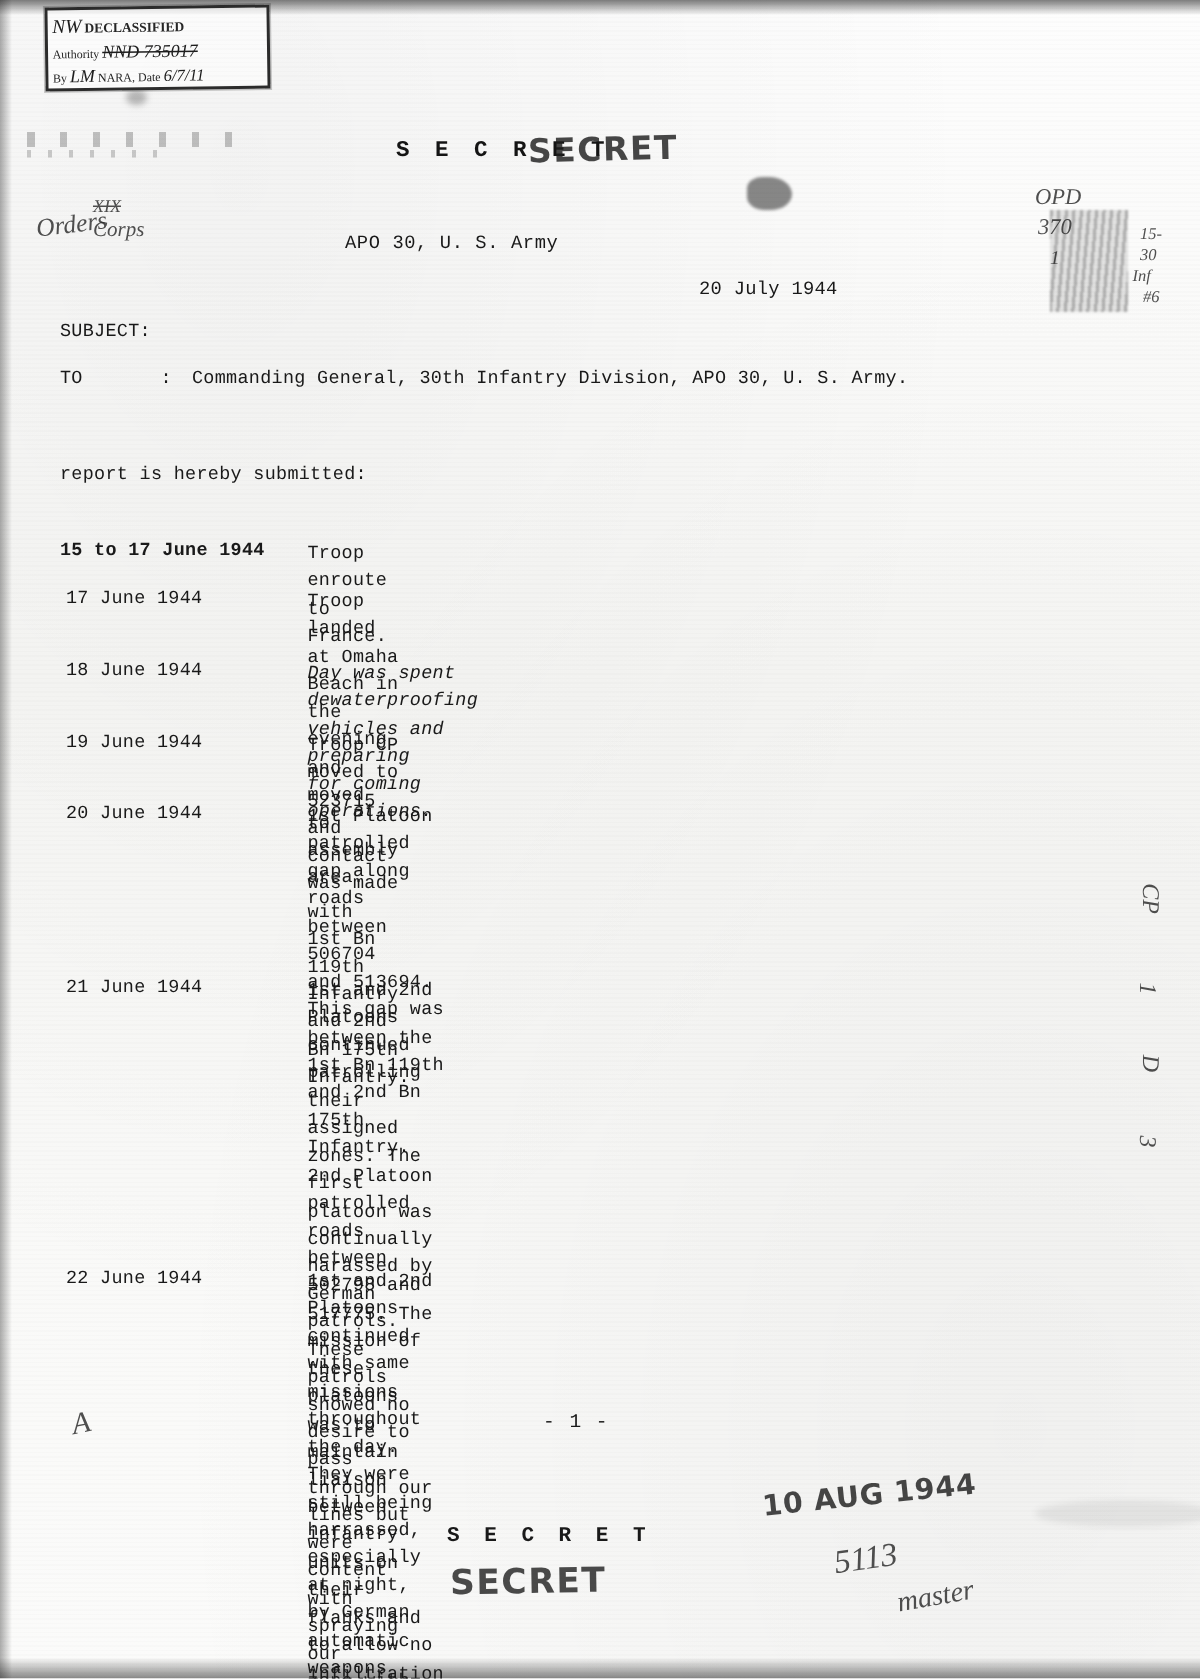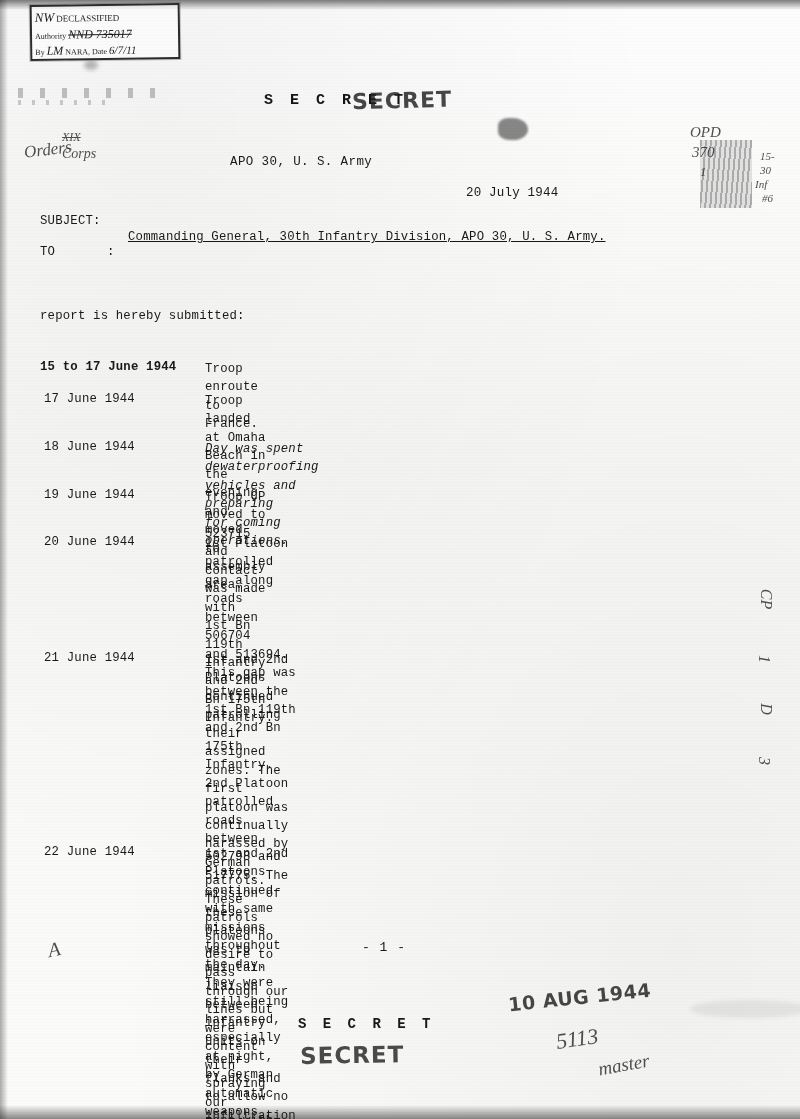--- a/index.html
+++ b/index.html
@@ -137,21 +137,21 @@
   .date-line {
     position: absolute;
     left: 466px;
     top: 186px;
     font-size: 12.5px;
   }
   .subject-label { position: absolute; left: 40px; top: 214px; }
   .subject-text  { position: absolute; left: 128px; top: 214px; }
   .to-label      { position: absolute; left: 40px; top: 245px; }
   .to-colon      { position: absolute; left: 107px; top: 245px; }
-  .to-text       { position: absolute; left: 128px; top: 230px; text-decoration: underline; }
+  .to-text       { position: absolute; left: 128px; top: 245px; }
 
   .para1 {
     position: absolute;
     left: 40px;
     top: 288px;
     width: 640px;
     line-height: 1.55;
   }
   .para1 .indent { display: inline-block; width: 88px; }
 
@@ -261,21 +261,21 @@
   <div class="dots-row"></div>
   <div class="tiny-dots abs" style="left:18px; top:100px; width:95px;"></div>
   <div class="smudge-block"></div>
   <div class="blotch" style="left:498px; top:118px; width:30px; height:22px;"></div>
   <div class="blotch2" style="left:84px; top:60px; width:14px; height:10px;"></div>
   <div class="blotch2" style="left:690px; top:1000px; width:120px; height:18px; opacity:0.25;"></div>
 
   <div id="declass-stamp" class="abs">
     <div class="row">
       <span class="hand">NW</span>
-      <span style="font-size:9px; font-weight:normal;">DECLASSIFIED</span>
+      <span style="font-size:9px; font-weight:bold;">DECLASSIFIED</span>
     </div>
     <div class="row">
       <span style="font-size:8px;">Authority</span>
       <span class="hand strike" style="font-size:12px;">NND 735017</span>
     </div>
     <div class="row">
       <span style="font-size:8px;">By</span>
       <span class="hand" style="font-size:12px;">LM</span>
       <span style="font-size:8px;">NARA, Date</span>
       <span class="hand" style="font-size:11px;">6/7/11</span>

